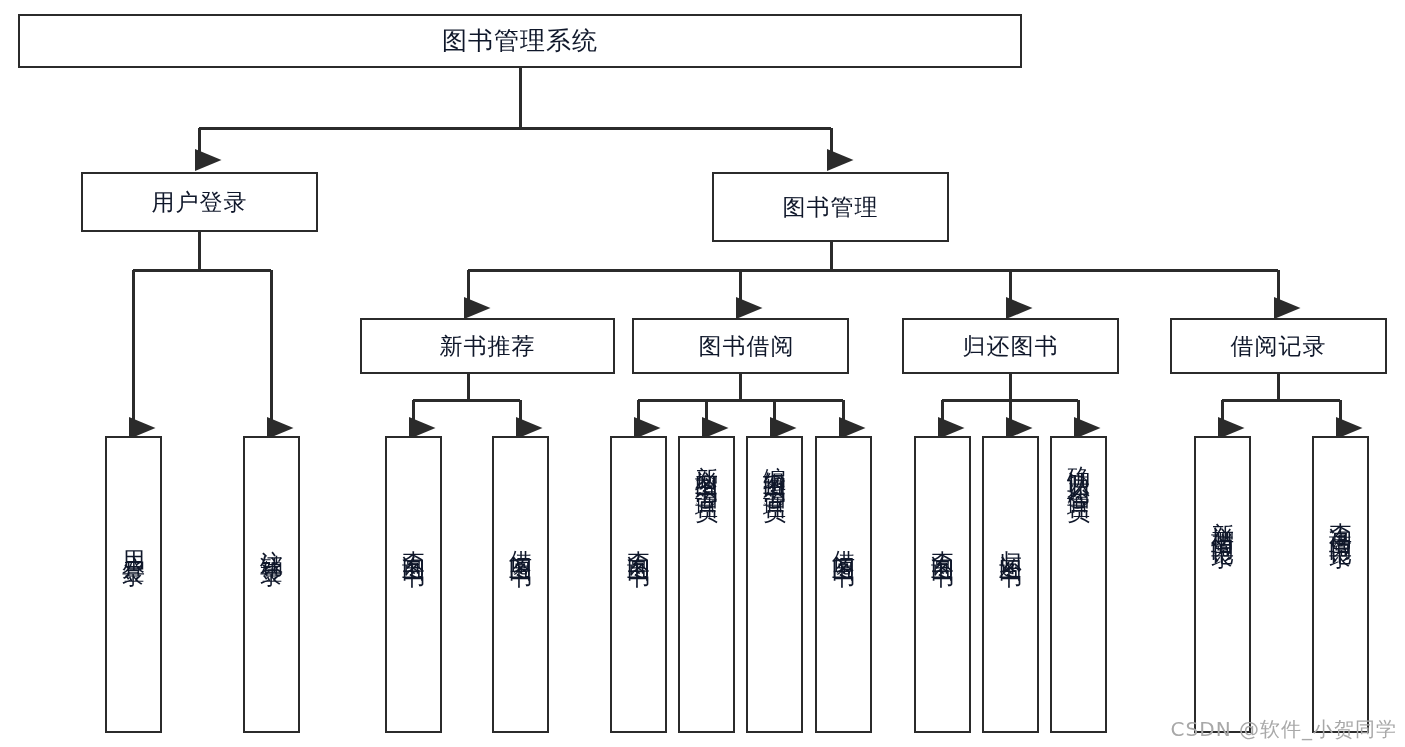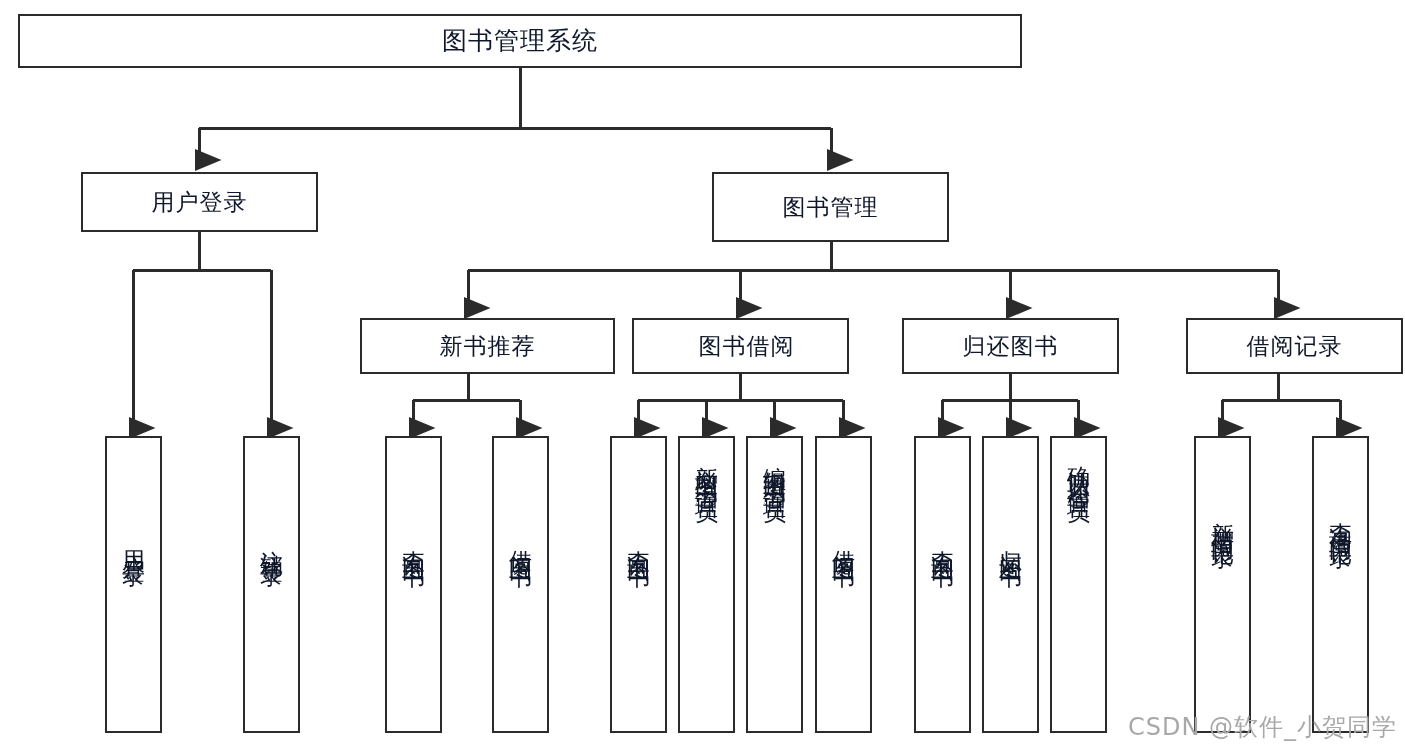--- a/index.html
+++ b/index.html
@@ -69,21 +69,21 @@
   .node-leaf.leaf-short .node-label {
     margin-top: 60px;
   }
   .node-leaf.leaf-tall .node-label {
     margin-top: 4px;
   }
   #watermark {
     position: absolute;
     right: 8px;
     bottom: 4px;
-    font-size: 24px;
+    font-size: 20px;
     color: #a8a8a8;
     letter-spacing: 1px;
     z-index: 3;
     white-space: nowrap;
   }
 </style>
 </head>
 <body>
 
 <div id="diagram-root">
@@ -151,21 +151,21 @@
 
   <div class="node node-branch" style="left:360px; top:318px; width:255px; height:56px;">
     <span class="node-label">新书推荐</span>
   </div>
   <div class="node node-branch" style="left:632px; top:318px; width:217px; height:56px;padding-left:12px;">
     <span class="node-label">图书借阅</span>
   </div>
   <div class="node node-branch" style="left:902px; top:318px; width:217px; height:56px;">
     <span class="node-label">归还图书</span>
   </div>
-  <div class="node node-branch" style="left:1170px; top:318px; width:217px; height:56px;margin-left:16px;">
+  <div class="node node-branch" style="left:1170px; top:318px; width:217px; height:56px;">
     <span class="node-label">借阅记录</span>
   </div>
 
   <div class="node node-leaf leaf-mid" style="left:105px; top:436px; width:57px; height:297px;">
     <span class="node-label">用户登录</span>
   </div>
   <div class="node node-leaf leaf-mid" style="left:243px; top:436px; width:57px; height:297px;">
     <span class="node-label">注销登录</span>
   </div>
 

